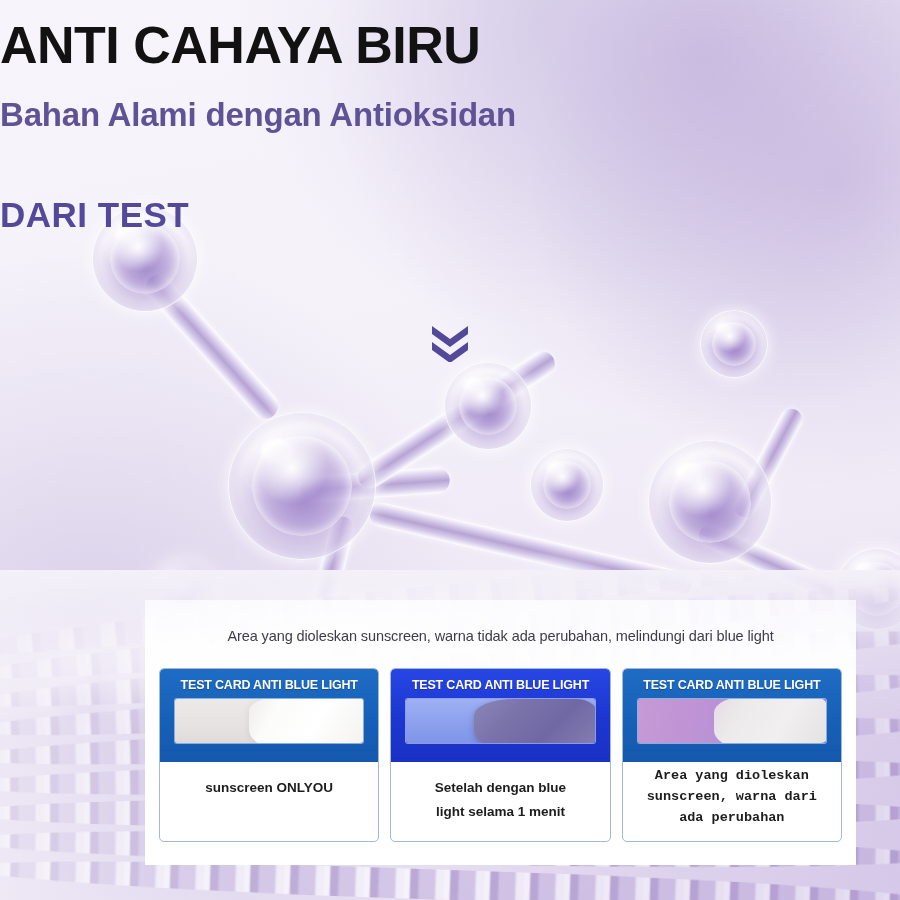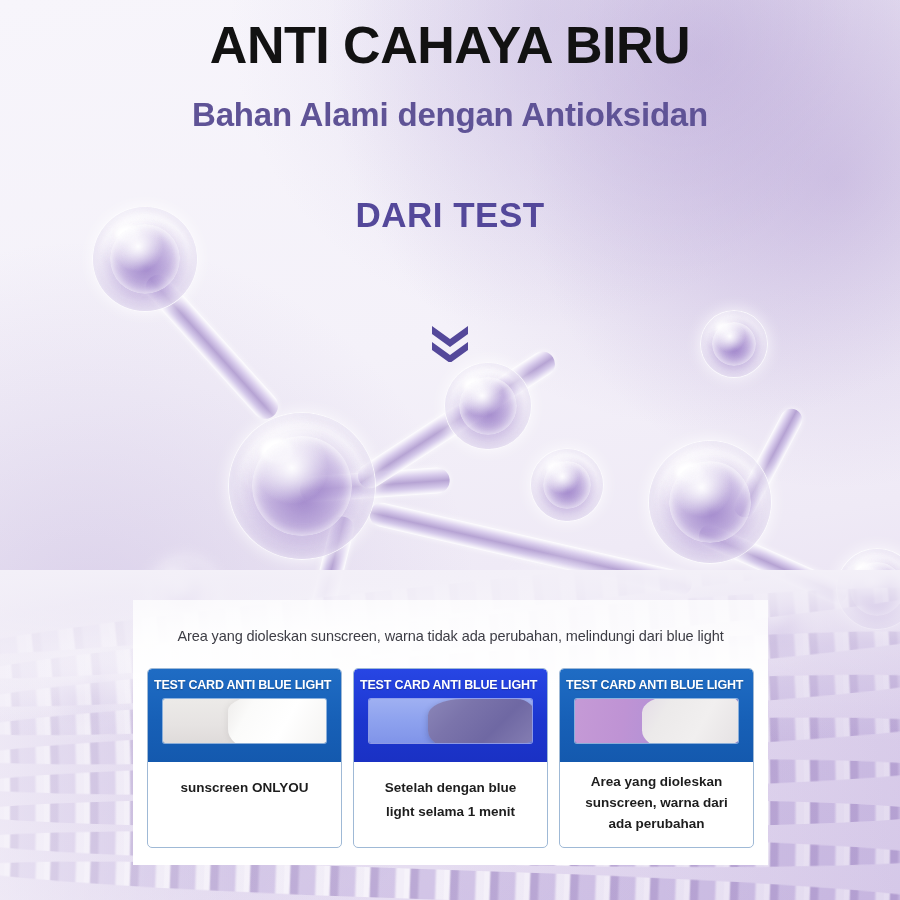--- a/index.html
+++ b/index.html
@@ -76,61 +76,61 @@
     box-shadow:inset 0 0 12px rgba(255,255,255,.9);
   }
   .atom .spec{
     position:absolute;width:22%;height:16%;left:22%;top:18%;
     border-radius:50%;background:rgba(255,255,255,.95);filter:blur(2px);
   }
   .atom.soft{opacity:.5;filter:blur(2.5px);}
   .atom.faint{opacity:.32;filter:blur(4px);}
 
   
-  .head{position:absolute;left:0;right:0;text-align:center;}
+  .head{position:absolute;left:0;right:0;}
   .title-main{
     top:18px;font-size:52px;line-height:1.06;font-weight:bold;
     color:#121212;letter-spacing:-0.5px;
   }
   .title-sub{
     top:96px;font-size:33px;line-height:1.15;font-weight:bold;
     color:#5f5396;letter-spacing:-0.2px;
   }
   .ingredient{
     top:190px;font-size:35px;line-height:1.45;font-weight:bold;
     color:#54489a;letter-spacing:.5px;
   }
   .chev{
     position:absolute;top:322px;left:0;right:0;text-align:center;
     line-height:0;
   }
   .chev svg{display:inline-block;}
 
   
   .panel{
-    position:absolute;left:133px;top:600px;width:635px;height:265px;
+    position:absolute;left:145px;top:600px;width:711px;height:265px;
     background:linear-gradient(to bottom, rgba(255,255,255,.72) 0%, rgba(255,255,255,.93) 18%, #ffffff 34%, #ffffff 100%);
   }
   .panel-caption{
     position:absolute;left:0;right:0;top:28px;text-align:center;
     font-size:14.5px;color:#3d3d45;letter-spacing:-.1px;
   }
   .cards{
     position:absolute;left:14px;right:14px;top:68px;
     display:flex;gap:11px;
   }
   .card{
     flex:1;border:1px solid #9fb9d6;border-radius:5px;background:#fff;
     overflow:hidden;display:flex;flex-direction:column;
   }
   .card-head{
     border-radius:4px 4px 0 0;padding:9px 6px 8px;
   }
   .card-head .hl{
-    text-align:left;color:#ffffff;font-size:12.5px;font-weight:bold;
+    text-align:center;color:#ffffff;font-size:12.5px;font-weight:bold;
     letter-spacing:-.2px;text-shadow:0 1px 1px rgba(0,0,0,.25);
   }
   .swatch{
     margin:7px 9px 11px;height:44px;border-radius:2px;position:relative;overflow:hidden;
     box-shadow:0 0 0 1px rgba(255,255,255,.5);
   }
   .smear{position:absolute;}
   .card-body{
     flex:1;padding:14px 8px 12px;text-align:center;
     font-size:13.5px;font-weight:bold;color:#1d1d1d;line-height:1.75;
@@ -273,21 +273,21 @@
         </div>
       </div>
 
       <div class="card c3">
         <div class="card-head">
           <div class="hl">TEST CARD ANTI BLUE LIGHT</div>
           <div class="swatch">
             <span class="smear"></span>
           </div>
         </div>
-        <div class="card-body" style="line-height:1.55;padding-top:10px;">
+        <div class="card-body" style="line-height:1.55;padding-top:4px;font-family:Liberation Mono, monospace;">
           <div>Area yang dioleskan</div>
           <div>sunscreen, warna dari</div>
           <div>ada perubahan</div>
         </div>
       </div>
 
     </div>
   </div>
 
 </div>

